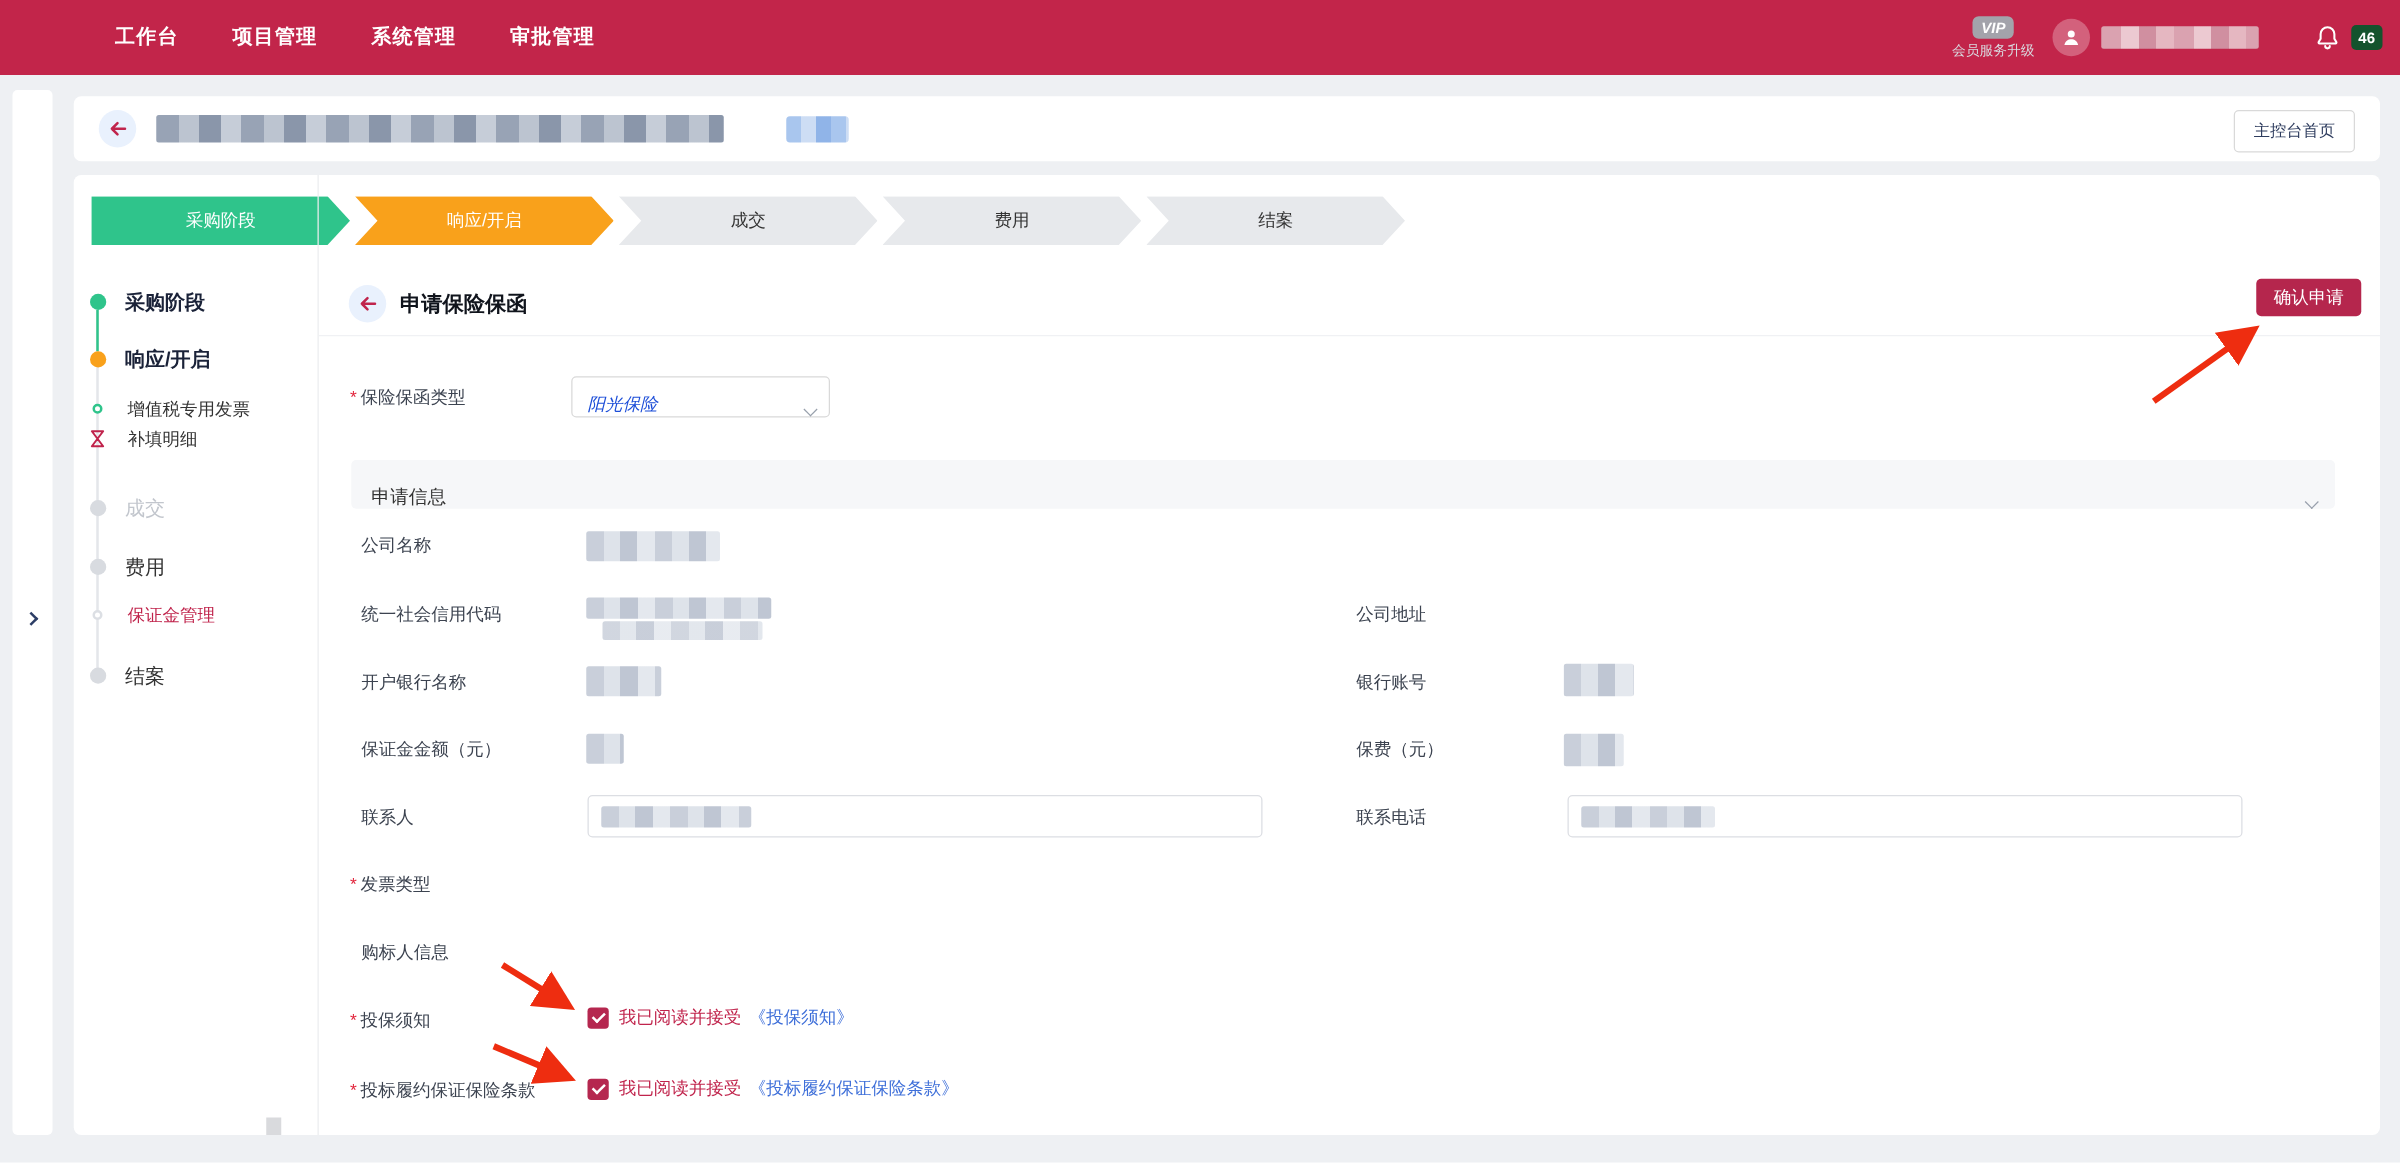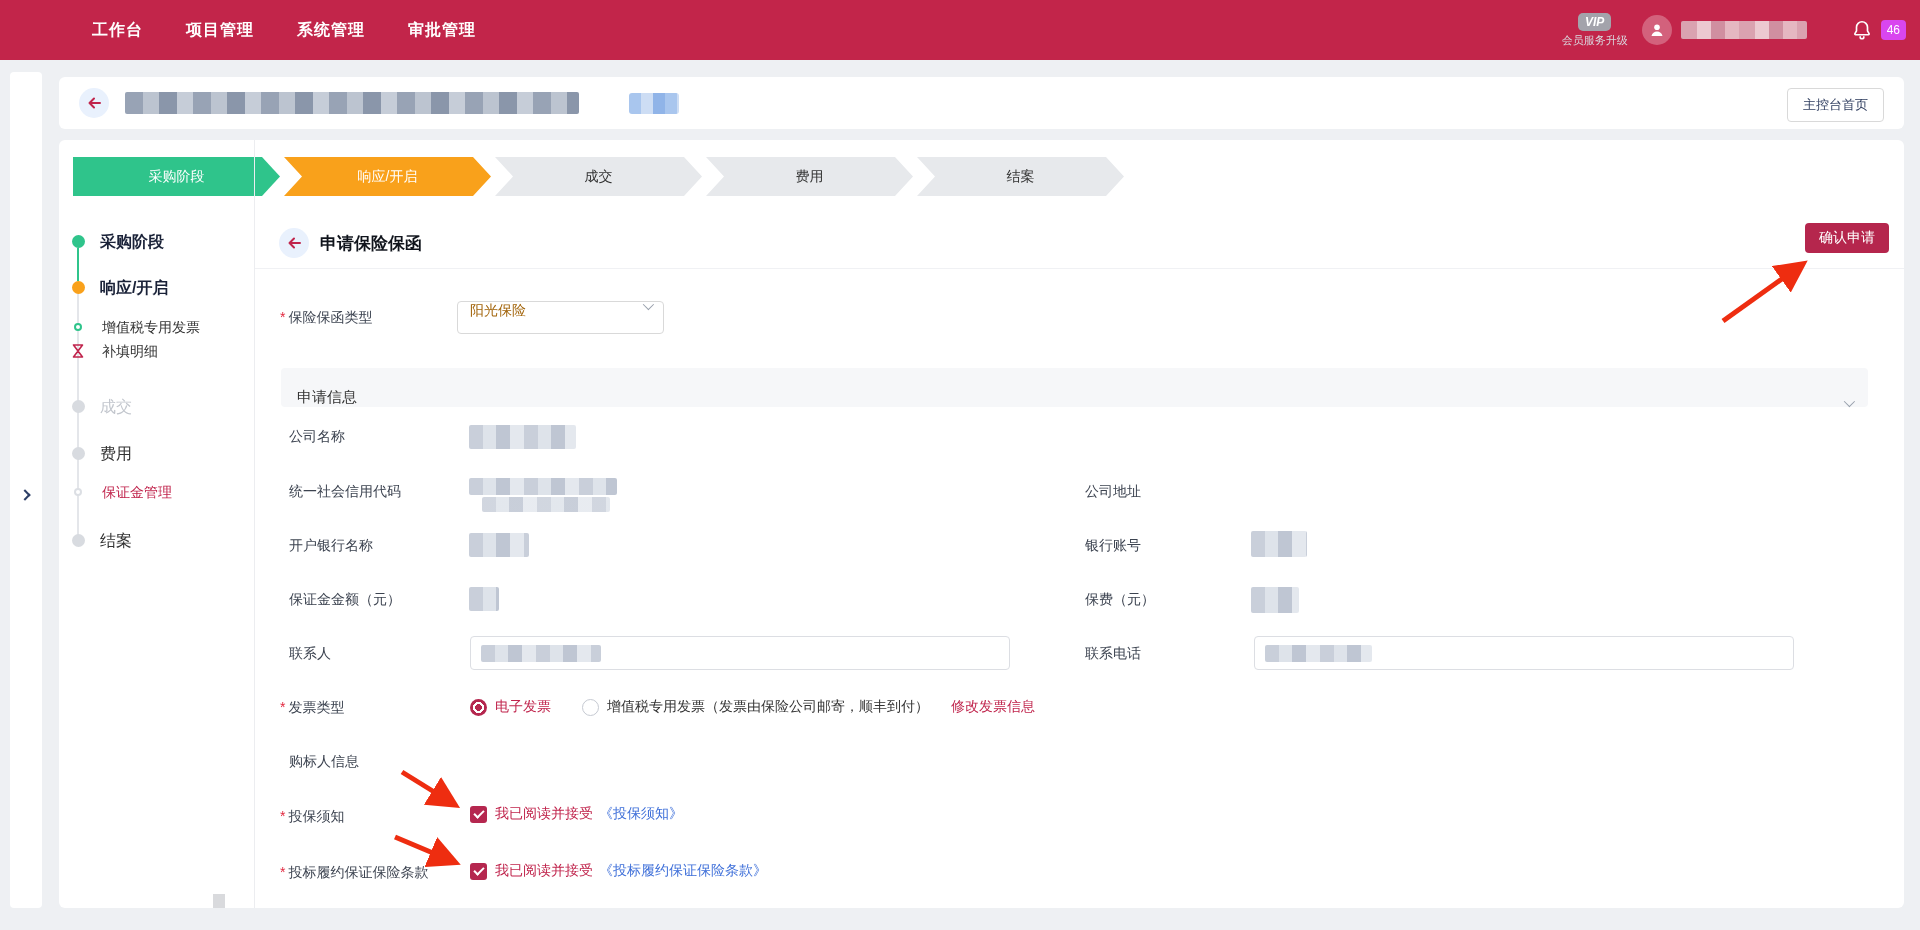--- a/index.html
+++ b/index.html
@@ -11,21 +11,21 @@
   .nav-menu { display:flex; gap:43px; margin-left:92px; }
   .nav-item { color:#fff; font-size:16px; font-weight:600; letter-spacing:1px; cursor:pointer; line-height:60px; }
   .nav-right { position:absolute; right:14px; top:0; height:60px; display:flex; align-items:center; }
   .vip-wrap { text-align:center; margin-right:14px; cursor:pointer; }
   .vip-badge { display:inline-block; background:#a3a3ab; color:#fff; font-weight:bold; font-style:italic; font-size:12px; border-radius:5px; padding:2px 7px; line-height:14px; }
   .vip-caption { color:#d9d9df; font-size:11px; margin-top:2px; white-space:nowrap; }
   .avatar { width:30px; height:30px; border-radius:50%; background:rgba(255,255,255,.28); display:flex; align-items:center; justify-content:center; margin-right:9px; }
   .user-blur { width:126px; height:18px; border-radius:2px; margin-right:44px;
     background:repeating-linear-gradient(90deg,#daa2b0 0 16px,#ecc9d1 16px 30px,#d08fa0 30px 44px,#e5b7c1 44px 58px); }
   .bell { margin-right:8px; cursor:pointer; display:flex; }
-  .notif-badge { background:#d946ef; color:#fff; font-size:12px; font-weight:normal; border-radius:4px; padding:3px 6px; line-height:14px; }
+  .notif-badge { background:#14532d; color:#fff; font-size:12px; font-weight:bold; border-radius:4px; padding:3px 6px; line-height:14px; }
 
   
   .rail { position:absolute; left:10px; top:72px; width:32px; height:836px; background:#fff; border-radius:4px; }
   .rail-chev { position:absolute; left:11px; top:419px; width:8px; height:8px; border-right:2px solid #2c3e66; border-top:2px solid #2c3e66; transform:rotate(45deg); cursor:pointer; }
 
   
   .header-card { position:absolute; left:59px; top:77px; width:1845px; height:52px; background:#fff; border-radius:6px; display:flex; align-items:center; }
   .back-circle { width:30px; height:30px; border-radius:50%; background:#e9f1fd; display:flex; align-items:center; justify-content:center; cursor:pointer; flex:0 0 auto; }
   .hdr-back { margin-left:20px; }
   .title-blur { width:454px; height:22px; margin-left:16px; border-radius:2px;
@@ -58,21 +58,21 @@
   .tl-red { color:#c0244c; }
 
   
   .panel-title { position:absolute; left:261px; top:92px; font-size:17px; font-weight:bold; color:#10141c; }
   .panel-back { position:absolute; left:220px; top:88px; }
   .confirm-btn { position:absolute; left:1746px; top:83px; width:84px; height:30px; background:#b5264d; color:#fff; border:none; border-radius:4px; font-size:14px; cursor:pointer; font-family:inherit; }
   .panel-divider { position:absolute; left:196px; top:128px; width:1649px; height:1px; background:#f0f1f4; }
 
   .flabel { position:absolute; font-size:14px; color:#3c4350; white-space:nowrap; }
   .req { color:#e2273e; margin-right:3px; font-size:14px; }
-  .select-box { position:absolute; left:398px; top:161px; width:207px; height:33px; border:1px solid #d9d9d9; border-radius:4px; display:flex; align-items:flex-start; padding:0 12px; font-size:14px; color:#a16207; cursor:pointer; background:#fff; }
+  .select-box { position:absolute; left:398px; top:161px; width:207px; height:33px; border:1px solid #d9d9d9; border-radius:4px; display:flex; align-items:flex-end; padding:0 12px; font-size:14px; color:#1d4ed8; cursor:pointer; background:#fff;font-style:italic; }
   .select-box .chev { margin-left:auto; }
   .chev { width:8px; height:8px; border-right:1.5px solid #98a0ac; border-bottom:1.5px solid #98a0ac; transform:rotate(45deg) translateY(-2px); }
 
   .section-bar { position:absolute; left:222px; top:228px; width:1587px; height:39px; background:#f6f7f9; border-radius:4px; display:flex; align-items:flex-end; padding:0 16px; font-size:15px; color:#333; cursor:pointer; }
   .section-bar .chev { margin-left:auto; }
 
   .blur { background:repeating-linear-gradient(90deg,#c9cfda 0 14px,#dee3ea 14px 27px,#bfc6d3 27px 41px,#e4e8ee 41px 55px); border-radius:2px; }
   .input-box { position:absolute; width:540px; height:34px; border:1px solid #dcdee3; border-radius:4px; background:#fff; display:flex; align-items:center; padding:0 10px; cursor:text; }
 
   .radio { width:17px; height:17px; border-radius:50%; flex:0 0 auto; }
@@ -219,27 +219,20 @@
   <div class="flabel" style="left:230px;top:505px;">联系人</div>
   <div class="input-box" style="left:411px;top:496px;">
     <div class="blur" style="width:120px;height:17px;"></div>
   </div>
   <div class="flabel" style="left:1026px;top:505px;">联系电话</div>
   <div class="input-box" style="left:1195px;top:496px;">
     <div class="blur" style="width:107px;height:17px;"></div>
   </div>
 
   <div class="flabel" style="left:221px;top:559px;"><span class="req">*</span><span>发票类型</span></div>
-  <div class="row-flex" style="left:411px;top:557px;height:20px;">
-    <span class="radio sel"></span>
-    <span class="red-text" style="margin-left:8px;">电子发票</span>
-    <span class="radio unsel" style="margin-left:31px;"></span>
-    <span style="margin-left:8px;font-size:14px;color:#333;white-space:nowrap;">增值税专用发票（发票由保险公司邮寄，顺丰到付）</span>
-    <span class="red-link" style="margin-left:22px;">修改发票信息</span>
-  </div>
 
   <div class="flabel" style="left:230px;top:613px;">购标人信息</div>
 
   <div class="flabel" style="left:221px;top:668px;"><span class="req">*</span><span>投保须知</span></div>
   <div class="row-flex" style="left:411px;top:664px;height:20px;">
     <span class="checkbox"></span>
     <span class="red-text" style="margin-left:8px;">我已阅读并接受</span>
     <span class="blue-link" style="margin-left:6px;">《投保须知》</span>
   </div>
 

